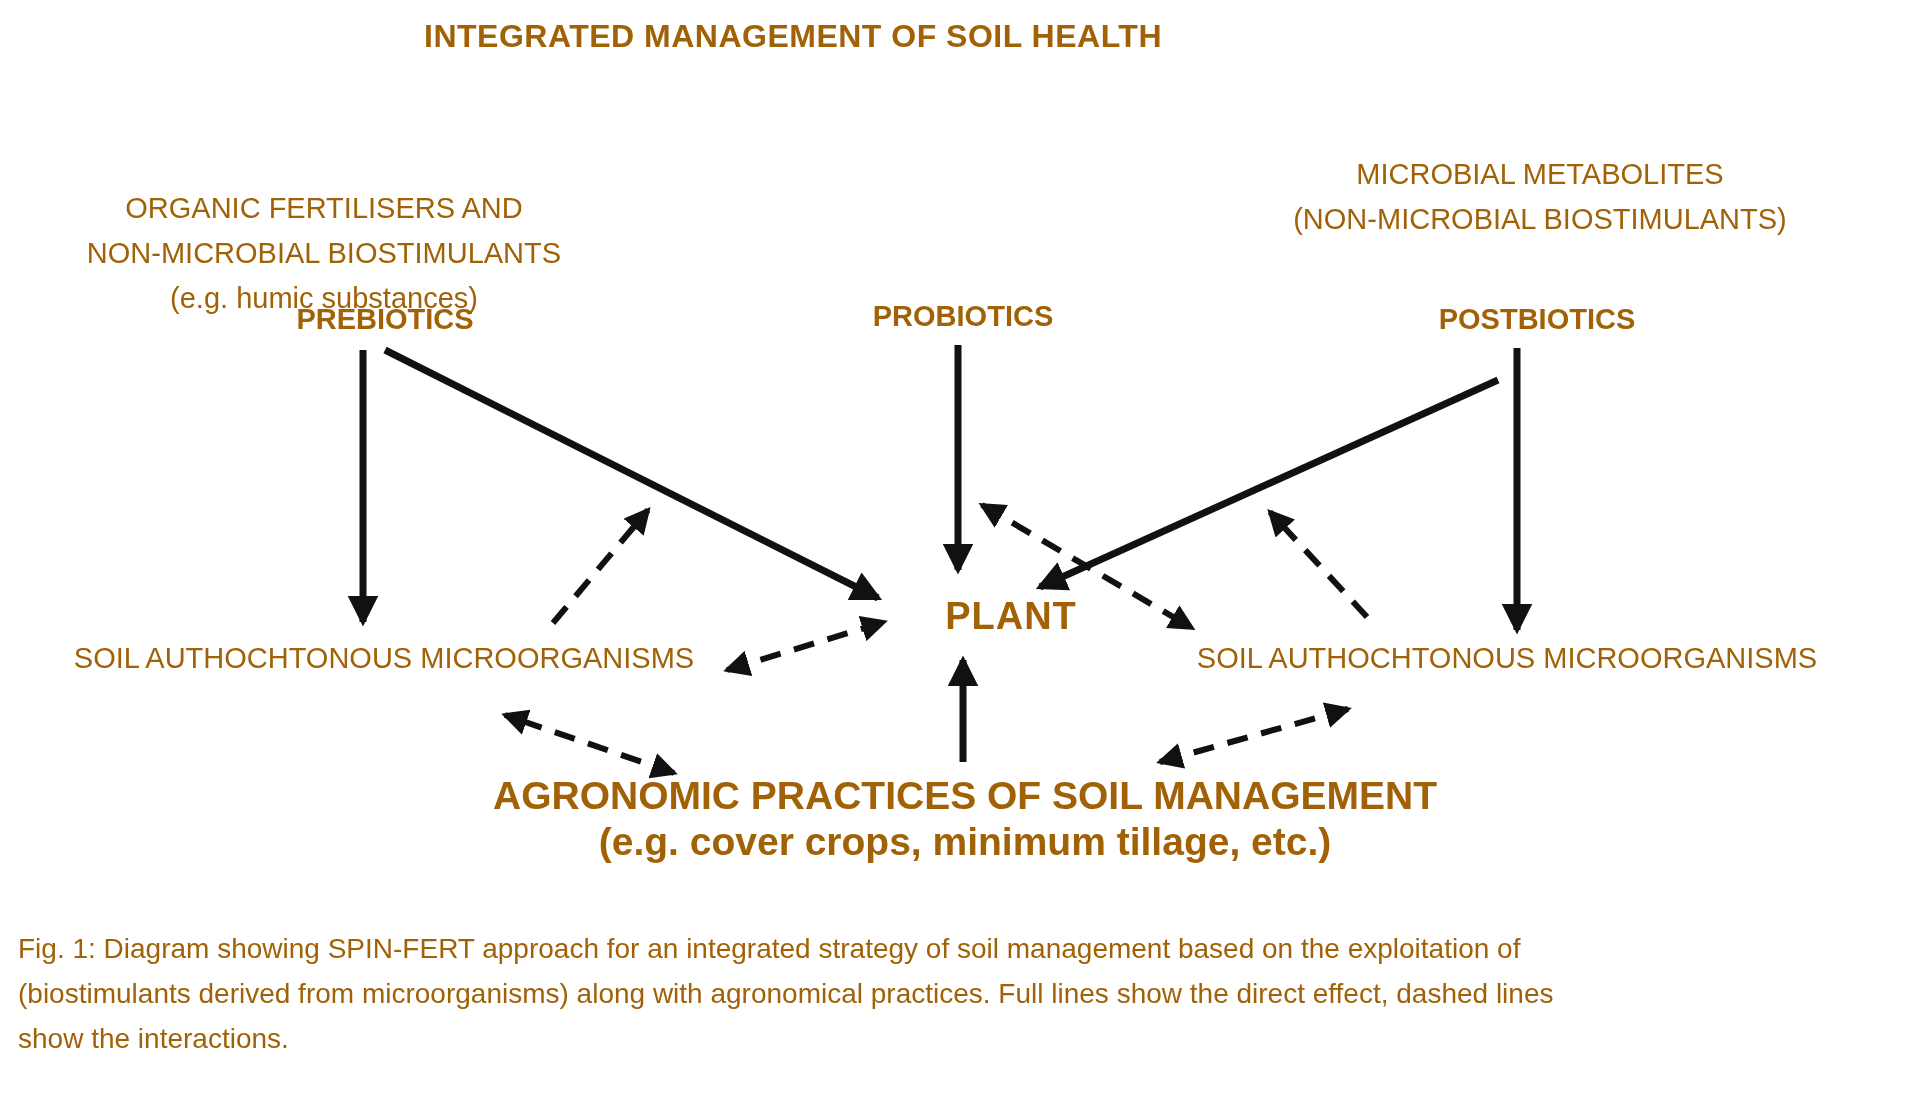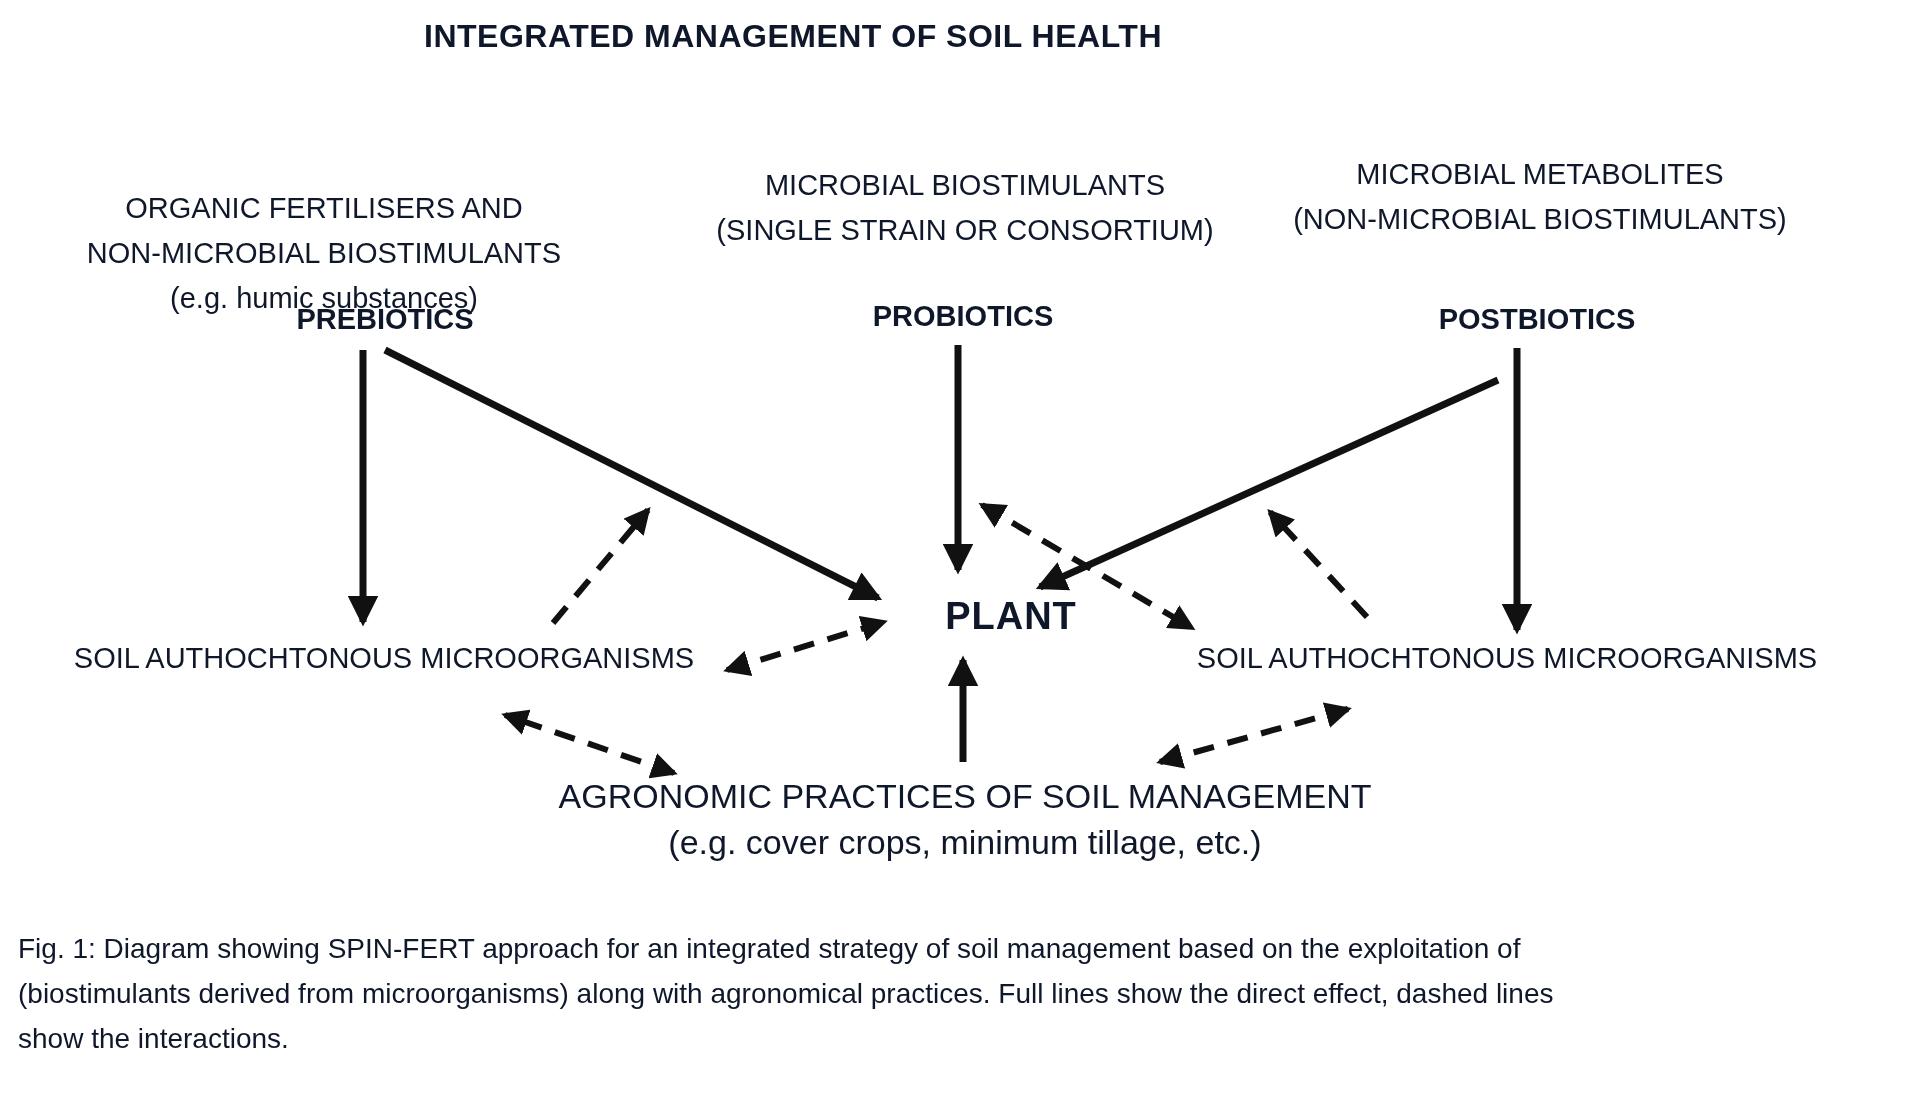--- a/index.html
+++ b/index.html
@@ -1,27 +1,27 @@
 <!DOCTYPE html>
 <html><head>
 <meta charset="utf-8">
 <style>
   html,body{margin:0;padding:0;background:#fff;}
   .canvas{
     position:relative;width:1920px;height:1071px;background:#ffffff;
-    font-family:"Liberation Sans", sans-serif;color:#0f172a;overflow:hidden;
+    font-family:"Liberation Sans", sans-serif;color:#a16207;overflow:hidden;
   }
   .abs{position:absolute;}
   .ctr{transform:translateX(-50%);text-align:center;white-space:nowrap;}
   .title{font-size:32px;font-weight:bold;letter-spacing:.5px;}
   .blk{font-size:29px;line-height:45px;}
   .biotic{font-size:29px;font-weight:bold;}
   .plant{font-size:38px;font-weight:bold;letter-spacing:1px;}
   .soil{font-size:29px;}
-  .agro{font-size:34px;line-height:46px;}
+  .agro{font-size:39px;line-height:46px;font-weight:bold;}
   .caption{font-size:28px;line-height:45px;white-space:nowrap;}
   svg.arrow-layer{position:absolute;left:0;top:0;width:1920px;height:1111px;}
   .edge-solid{stroke:#111;stroke-width:7;fill:none;}
   .edge-dashed{stroke:#111;stroke-width:6;fill:none;stroke-dasharray:21 14;}
 </style>
 </head>
 <body>
 
 <div class="canvas">
 
@@ -46,24 +46,20 @@
     </svg>
 
   <div class="abs ctr title" style="left:793px;top:18px;">INTEGRATED MANAGEMENT OF SOIL HEALTH</div>
 
   <div class="abs ctr blk" style="left:324px;top:152px;margin-top:34px;">
     <div>ORGANIC FERTILISERS AND</div>
     <div>NON-MICROBIAL BIOSTIMULANTS</div>
     <div>(e.g. humic substances)</div>
   </div>
 
-  <div class="abs ctr blk" style="left:965px;top:163px;">
-    <div>MICROBIAL BIOSTIMULANTS</div>
-    <div>(SINGLE STRAIN OR CONSORTIUM)</div>
-  </div>
 
   <div class="abs ctr blk" style="left:1540px;top:152px;">
     <div>MICROBIAL METABOLITES</div>
     <div>(NON-MICROBIAL BIOSTIMULANTS)</div>
   </div>
 
   <div class="abs ctr biotic" style="left:385px;top:303px;text-align:right;">PREBIOTICS</div>
 
   <div class="abs ctr biotic" style="left:963px;top:300px;">PROBIOTICS</div>
 

